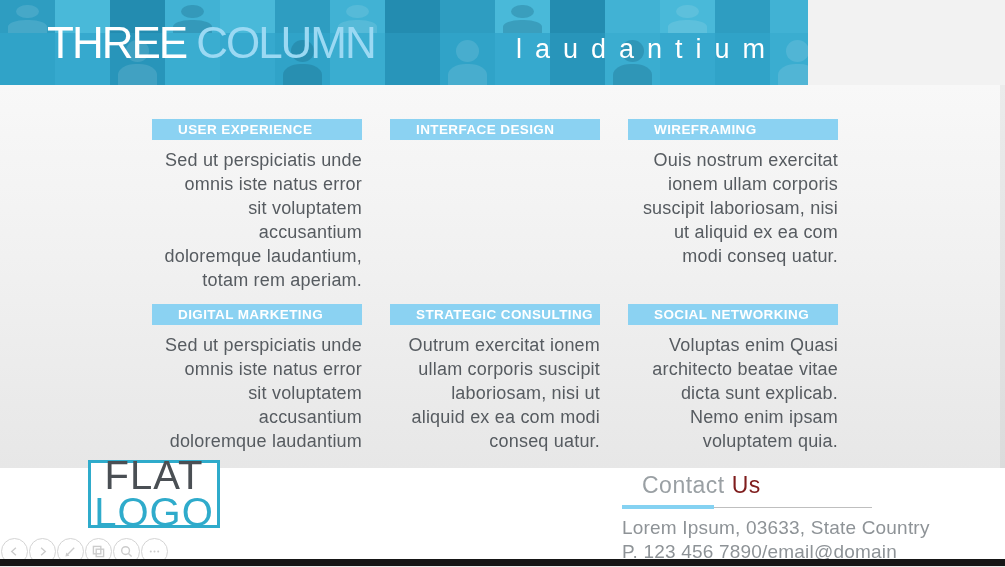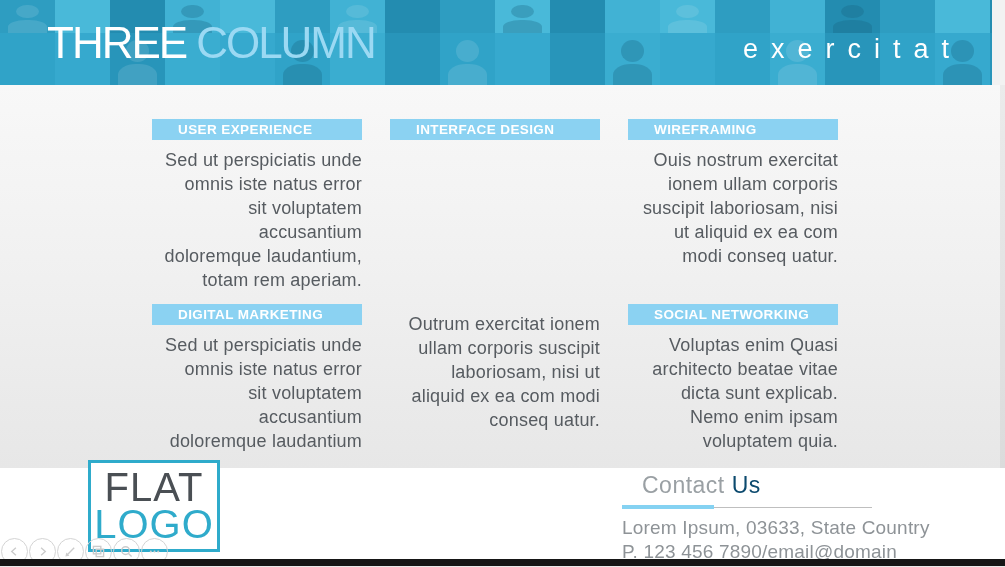--- a/index.html
+++ b/index.html
@@ -2,21 +2,21 @@
 <html><head>
 <meta charset="utf-8">
 <style>
   html,body{margin:0;padding:0;background:#000;}
   .slide{
     position:relative;width:1005px;height:567px;overflow:hidden;
     background:#f2f2f2;font-family:"Liberation Sans",sans-serif;
     -webkit-font-smoothing:antialiased;
   }
   
-  .header{position:absolute;left:0;top:0;width:992px;height:85px;overflow:hidden;background:#2f9fc4;}
+  .header{position:absolute;left:0;top:0;width:808px;height:85px;overflow:hidden;background:#2f9fc4;}
   .mosaic{position:absolute;left:0;top:0;display:grid;grid-template-columns:repeat(19,55px);grid-template-rows:33px 52px;}
   .tile{position:relative;width:55px;}
   .tile.av::before{content:'';position:absolute;width:42%;height:42%;left:29%;top:14%;border-radius:50%;background:rgba(13,70,95,.30);}
   .tile.av::after{content:'';position:absolute;width:72%;height:46%;left:14%;top:60%;border-radius:45% 45% 0 0;background:rgba(13,70,95,.30);}
   .tile.av.lt::before,.tile.av.lt::after{background:rgba(255,255,255,.17);}
   .header .tint{position:absolute;inset:0;background:rgba(46,158,196,.30);}
   .header-row{position:absolute;inset:0;display:flex;align-items:center;justify-content:space-between;padding:0 30px 0 47px;}
   .main-title{font-size:44px;letter-spacing:-2px;font-weight:normal;transform:scaleY(1.02);white-space:nowrap;}
   .main-title .t1{color:#ffffff;}
   .main-title .t2{color:#9bd9f3;margin-left:10px;}
@@ -25,29 +25,29 @@
   .content{position:absolute;left:0;top:85px;width:1005px;height:383px;
     background:linear-gradient(180deg,#f8f8f8 0%,#f1f1f1 45%,#e7e7e7 100%);}
   .grid{position:absolute;left:152px;top:34px;display:grid;grid-template-columns:210px 210px 210px;grid-auto-rows:185px;column-gap:28px;}
   .cell{overflow:hidden;}
   .col-label{height:21px;line-height:21px;padding-left:26px;background:#8bd2f2;color:#ffffff;
     font-size:13.5px;font-weight:bold;letter-spacing:.4px;}
   .cell p{margin:9px 0 0 10px;color:#565b60;font-size:18px;line-height:1.33;letter-spacing:.2px;font-weight:300;text-align:right;}
   .right-edge{position:absolute;right:0;top:85px;width:5px;height:474px;background:rgba(0,0,0,.05);}
   
   .bottom-strip{position:absolute;left:0;top:468px;width:1005px;height:91px;background:#ffffff;}
-  .logo-box{position:absolute;left:88px;top:460px;width:132px;height:92px;background:#ffffff;
+  .logo-box{position:absolute;left:88px;top:460px;width:132px;height:68px;background:#ffffff;
     border:3px solid #2fabcb;box-sizing:border-box;display:flex;flex-direction:column;align-items:center;justify-content:center;}
   .logo-box .l1{color:#4a4f54;font-size:40px;line-height:.93;letter-spacing:1px;font-weight:300;}
   .logo-box .l2{color:#2fabcb;font-size:40px;line-height:.93;letter-spacing:1px;font-weight:300;}
   
   .contact{position:absolute;left:622px;top:472px;width:300px;}
   .contact-title{font-size:23px;letter-spacing:.5px;font-weight:300;}
   .contact-title .cg{color:#9aa0a4;margin-left:20px;}
-  .contact-title .cb{color:#0c4a6e;}
+  .contact-title .cb{color:#7f1d1d;}
   .contact-rule{position:relative;width:250px;height:5px;margin-top:3px;border-bottom:1px solid #bfbfbf;}
   .contact-rule .blue{position:absolute;left:0;bottom:-2px;width:92px;height:4px;background:#85d2f2;}
   .contact-lines{margin-top:8px;color:#8e9397;font-size:19px;line-height:1.25;letter-spacing:.2px;font-weight:300;white-space:nowrap;}
   
   .toolbar{position:absolute;left:1px;top:538px;display:flex;gap:1px;}
   .tool-btn{width:27px;height:27px;border-radius:50%;border:1px solid #d4d4d4;background:transparent;
     padding:0;display:flex;align-items:center;justify-content:center;box-sizing:border-box;cursor:pointer;}
   .tool-btn svg{display:block;}
   
   .bottom-bar{position:absolute;left:0;bottom:1px;width:1005px;height:7px;background:#161616;}
@@ -97,21 +97,21 @@
         <div class="tile" style="background: rgb(38, 145, 182);"></div>
         <div class="tile" style="background: rgb(49, 165, 202);"></div>
         <div class="tile av" style="background: rgb(58, 174, 211);"></div>
         <div class="tile" style="background: rgb(38, 145, 182);"></div>
       </div>
     <div class="tint"></div>
     <div class="header-row">
       <div class="main-title">
         <span class="t1">THREE</span><span class="t2">COLUMN</span>
       </div>
-      <div class="brand">exercitat</div>
+      <div class="brand">laudantium</div>
     </div>
   </div>
 
   <div class="content">
     <div class="grid">
 
       <div class="cell">
         <div class="col-label">USER EXPERIENCE</div>
         <p>Sed ut perspiciatis unde omnis iste natus error sit voluptatem accusantium doloremque laudantium, totam rem aperiam.</p>
       </div>
@@ -124,20 +124,21 @@
         <div class="col-label">WIREFRAMING</div>
         <p>Ouis nostrum exercitat ionem ullam corporis suscipit laboriosam, nisi ut aliquid ex ea com modi conseq uatur.</p>
       </div>
 
       <div class="cell">
         <div class="col-label">DIGITAL MARKETING</div>
         <p>Sed ut perspiciatis unde omnis iste natus error sit voluptatem accusantium doloremque laudantium</p>
       </div>
 
       <div class="cell">
+        <div class="col-label">STRATEGIC CONSULTING</div>
         <p>Outrum exercitat ionem ullam corporis suscipit laboriosam, nisi ut aliquid ex ea com modi conseq uatur.</p>
       </div>
 
       <div class="cell">
         <div class="col-label">SOCIAL NETWORKING</div>
         <p>Voluptas enim Quasi architecto beatae vitae dicta sunt explicab. Nemo enim ipsam voluptatem quia.</p>
       </div>
 
     </div>
   </div>

